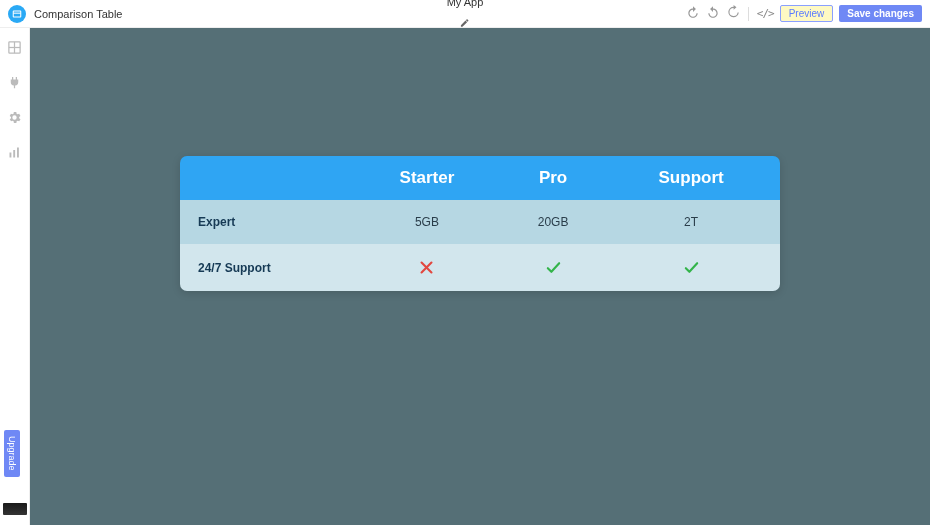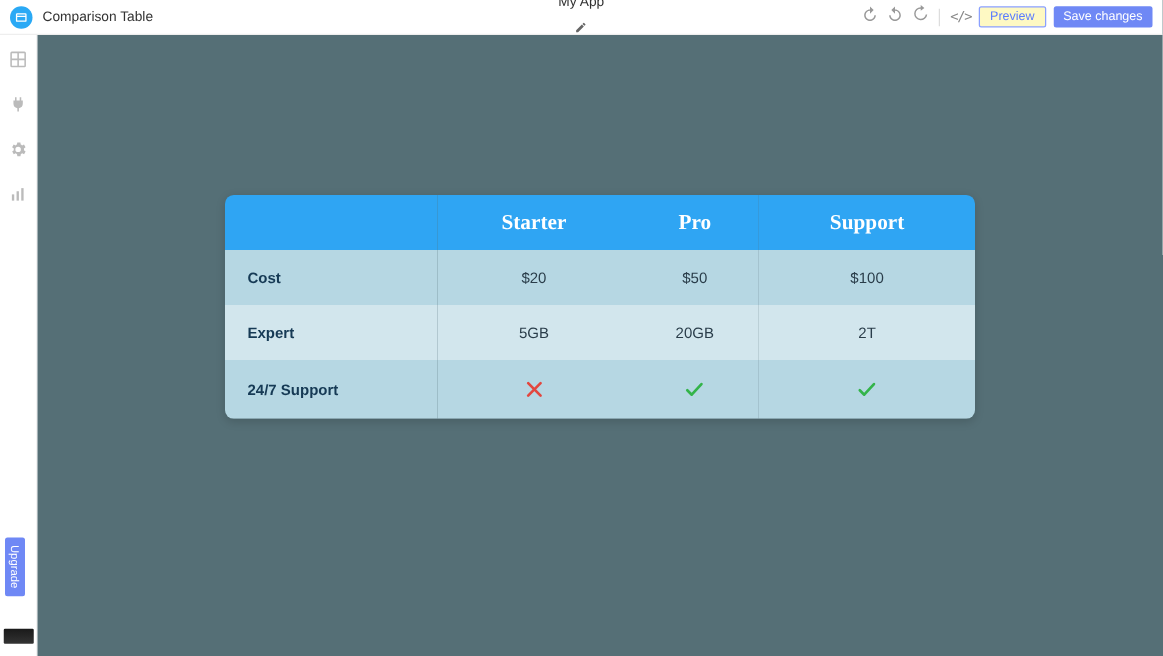--- a/index.html
+++ b/index.html
@@ -96,20 +96,21 @@
     cursor: pointer;
   }
   .btn-save {
     font-size: 10px;
     color: #fff;
     background: #6f88f5;
     border: none;
     border-radius: 2px;
     padding: 3px 8px;
     cursor: pointer;
+    font-weight: bold;
   }
 
   
   .leftbar {
     position: absolute;
     top: 28px;
     left: 0;
     bottom: 0;
     width: 30px;
     background: #fff;
@@ -173,21 +174,21 @@
   .comp-table table {
     width: 100%;
     border-collapse: collapse;
   }
   .comp-table thead th {
     background: #2fa5f3;
     color: #fff;
     font-weight: 700;
     font-size: 17px;
     padding: 12px 6px;
-    font-family: Liberation Serif, serif;
+    font-family: Liberation Sans, sans-serif;
   }
   .comp-table thead th:first-child {
     width: 170px;
   }
   .comp-table tbody tr:nth-child(odd) td {
     background: #b6d7e3;
   }
   .comp-table tbody tr:nth-child(even) td {
     background: #d2e6ed;
   }
@@ -297,26 +298,20 @@
       <thead>
         <tr>
           <th></th>
           <th>Starter</th>
           <th>Pro</th>
           <th>Support</th>
         </tr>
       </thead>
       <tbody id="comp-body">
           <tr>
-            <td class="feature-label">Cost</td>
-            <td>$20</td>
-            <td>$50</td>
-            <td>$100</td>
-          </tr>
-          <tr>
             <td class="feature-label">Expert</td>
             <td>5GB</td>
             <td>20GB</td>
             <td>2T</td>
           </tr>
           <tr>
             <td class="feature-label">24/7 Support</td>
             <td><svg class="cell-icon cross" viewBox="0 0 24 24" fill="none" stroke="currentColor" stroke-width="4" stroke-linecap="round">
                 <line x1="5" y1="5" x2="19" y2="19"></line>
                 <line x1="19" y1="5" x2="5" y2="19"></line>

